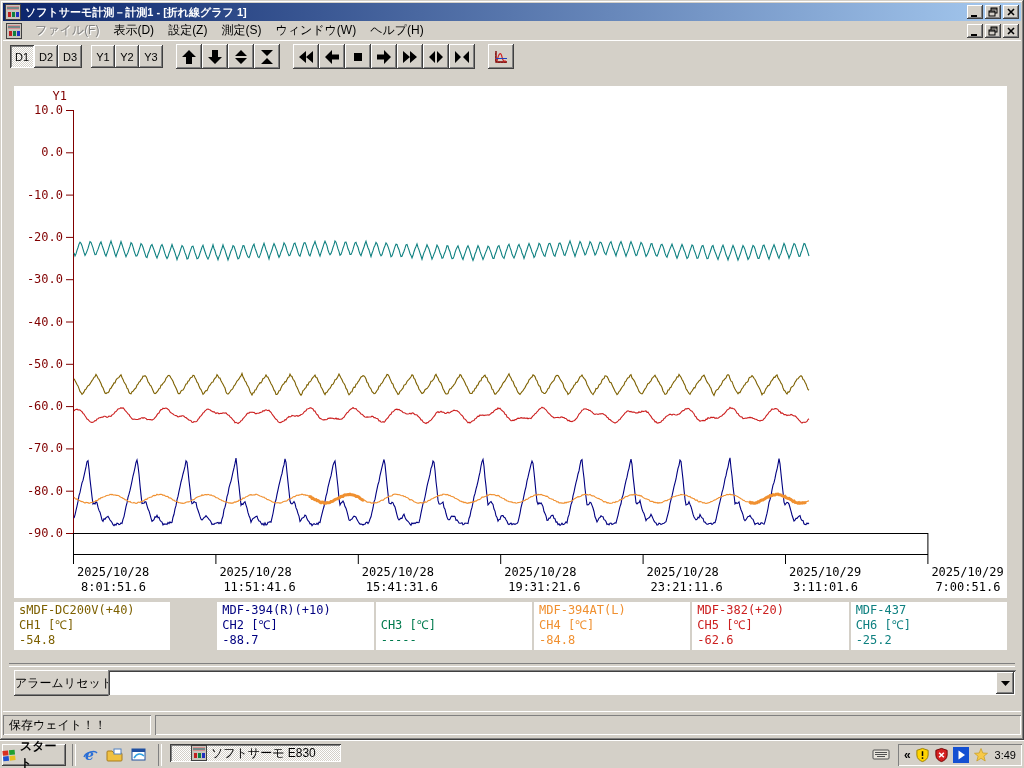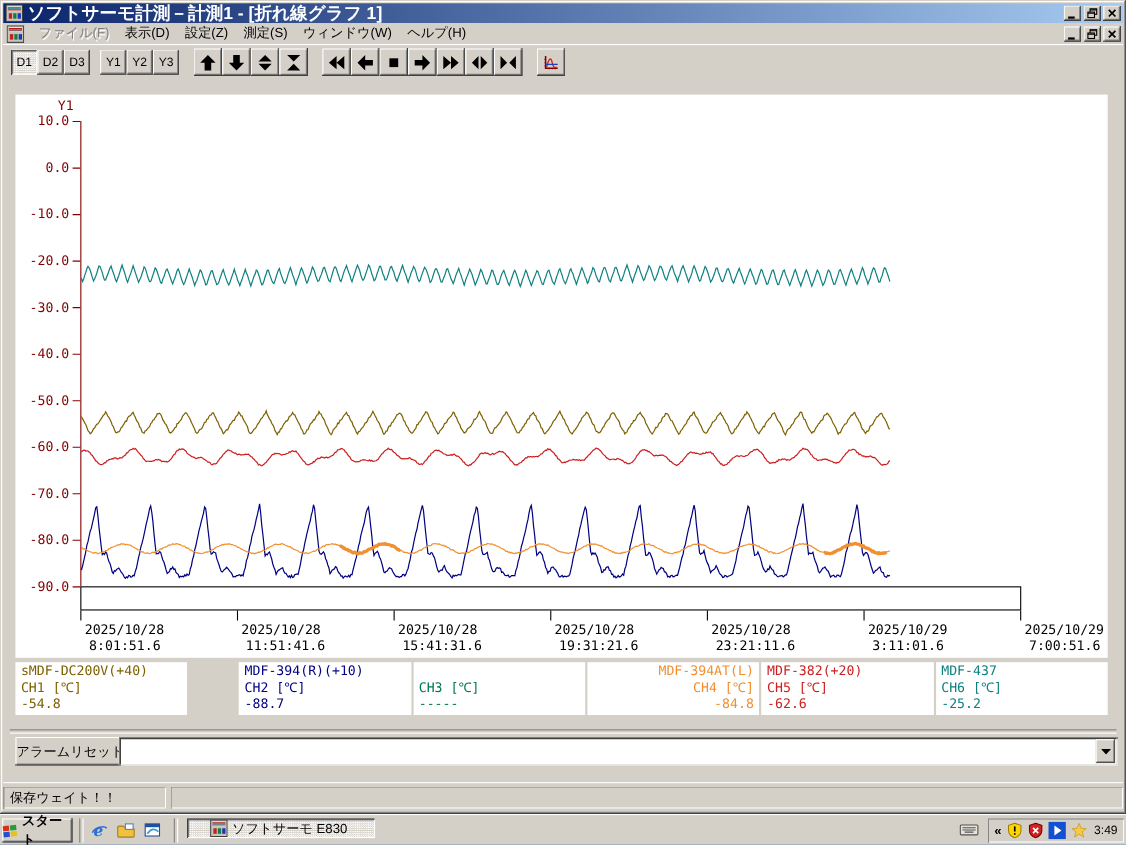--- a/index.html
+++ b/index.html
@@ -8,21 +8,21 @@
     -webkit-font-smoothing:none;}
   .btn{background:#d4d0c8;box-shadow:inset -1px -1px 0 #404040,inset 1px 1px 0 #fff,inset -2px -2px 0 #808080;
     display:flex;align-items:center;justify-content:center;cursor:default;user-select:none;}
   .btn.pressed{box-shadow:inset 1px 1px 0 #404040,inset -1px -1px 0 #fff,inset 2px 2px 0 #808080;
     background:repeating-conic-gradient(#ffffff 0 25%,#d4d0c8 0 50%) 0 0/2px 2px;}
   
   .app-window{position:absolute;left:0;top:0;width:1024px;height:740px;background:#d4d0c8;
     box-shadow:inset -1px -1px 0 #404040,inset 1px 1px 0 #d4d0c8,inset -2px -2px 0 #808080,inset 2px 2px 0 #fff;}
   .titlebar{position:absolute;left:3px;top:3px;right:3px;height:18px;
     background:linear-gradient(90deg,#0a246a,#a6caf0);display:flex;align-items:center;padding:0 2px;}
-  .titlebar .title{color:#fff;font-weight:bold;font-size:16px;margin-left:4px;flex:1;white-space:nowrap;overflow:hidden;}
+  .titlebar .title{color:#fff;font-weight:bold;font-size:11px;margin-left:4px;flex:1;white-space:nowrap;overflow:hidden;}
   .winbtns{display:flex;gap:2px;margin-left:4px;}
   .winbtn{width:16px;height:14px;background:#d4d0c8;box-shadow:inset -1px -1px 0 #404040,inset 1px 1px 0 #fff,inset -2px -2px 0 #808080;
     display:flex;align-items:center;justify-content:center;}
   .menubar{position:absolute;left:3px;top:21px;right:3px;height:19px;background:#d4d0c8;
     display:flex;align-items:center;}
   .menu-item{padding:2px 7px;white-space:nowrap;}
   .menu-item.disabled{color:#808080;text-shadow:1px 1px 0 #fff;}
   .menubar .winbtns{margin-left:auto;margin-right:2px;}
   .toolbar{position:absolute;left:3px;top:40px;right:3px;height:31px;background:#d4d0c8;
     border-top:1px solid #fff;display:flex;align-items:center;padding-left:7px;}
@@ -287,21 +287,21 @@
         <div class="legend-cell" style="color: rgb(0, 0, 128); margin-left: 45px;">
           <div>MDF-394(R)(+10)</div>
           <div>CH2 [℃]</div>
           <div>-88.7</div>
         </div>
         <div class="legend-cell" style="color: rgb(0, 122, 77);">
           <div></div>
           <div>CH3 [℃]</div>
           <div>-----</div>
         </div>
-        <div class="legend-cell" style="color: rgb(240, 144, 48); text-align: right;">
+        <div class="legend-cell" style="color: rgb(240, 144, 48);">
           <div>MDF-394AT(L)</div>
           <div>CH4 [℃]</div>
           <div>-84.8</div>
         </div>
         <div class="legend-cell" style="color: rgb(204, 32, 32);">
           <div>MDF-382(+20)</div>
           <div>CH5 [℃]</div>
           <div>-62.6</div>
         </div>
         <div class="legend-cell" style="color: rgb(14, 128, 128);">

